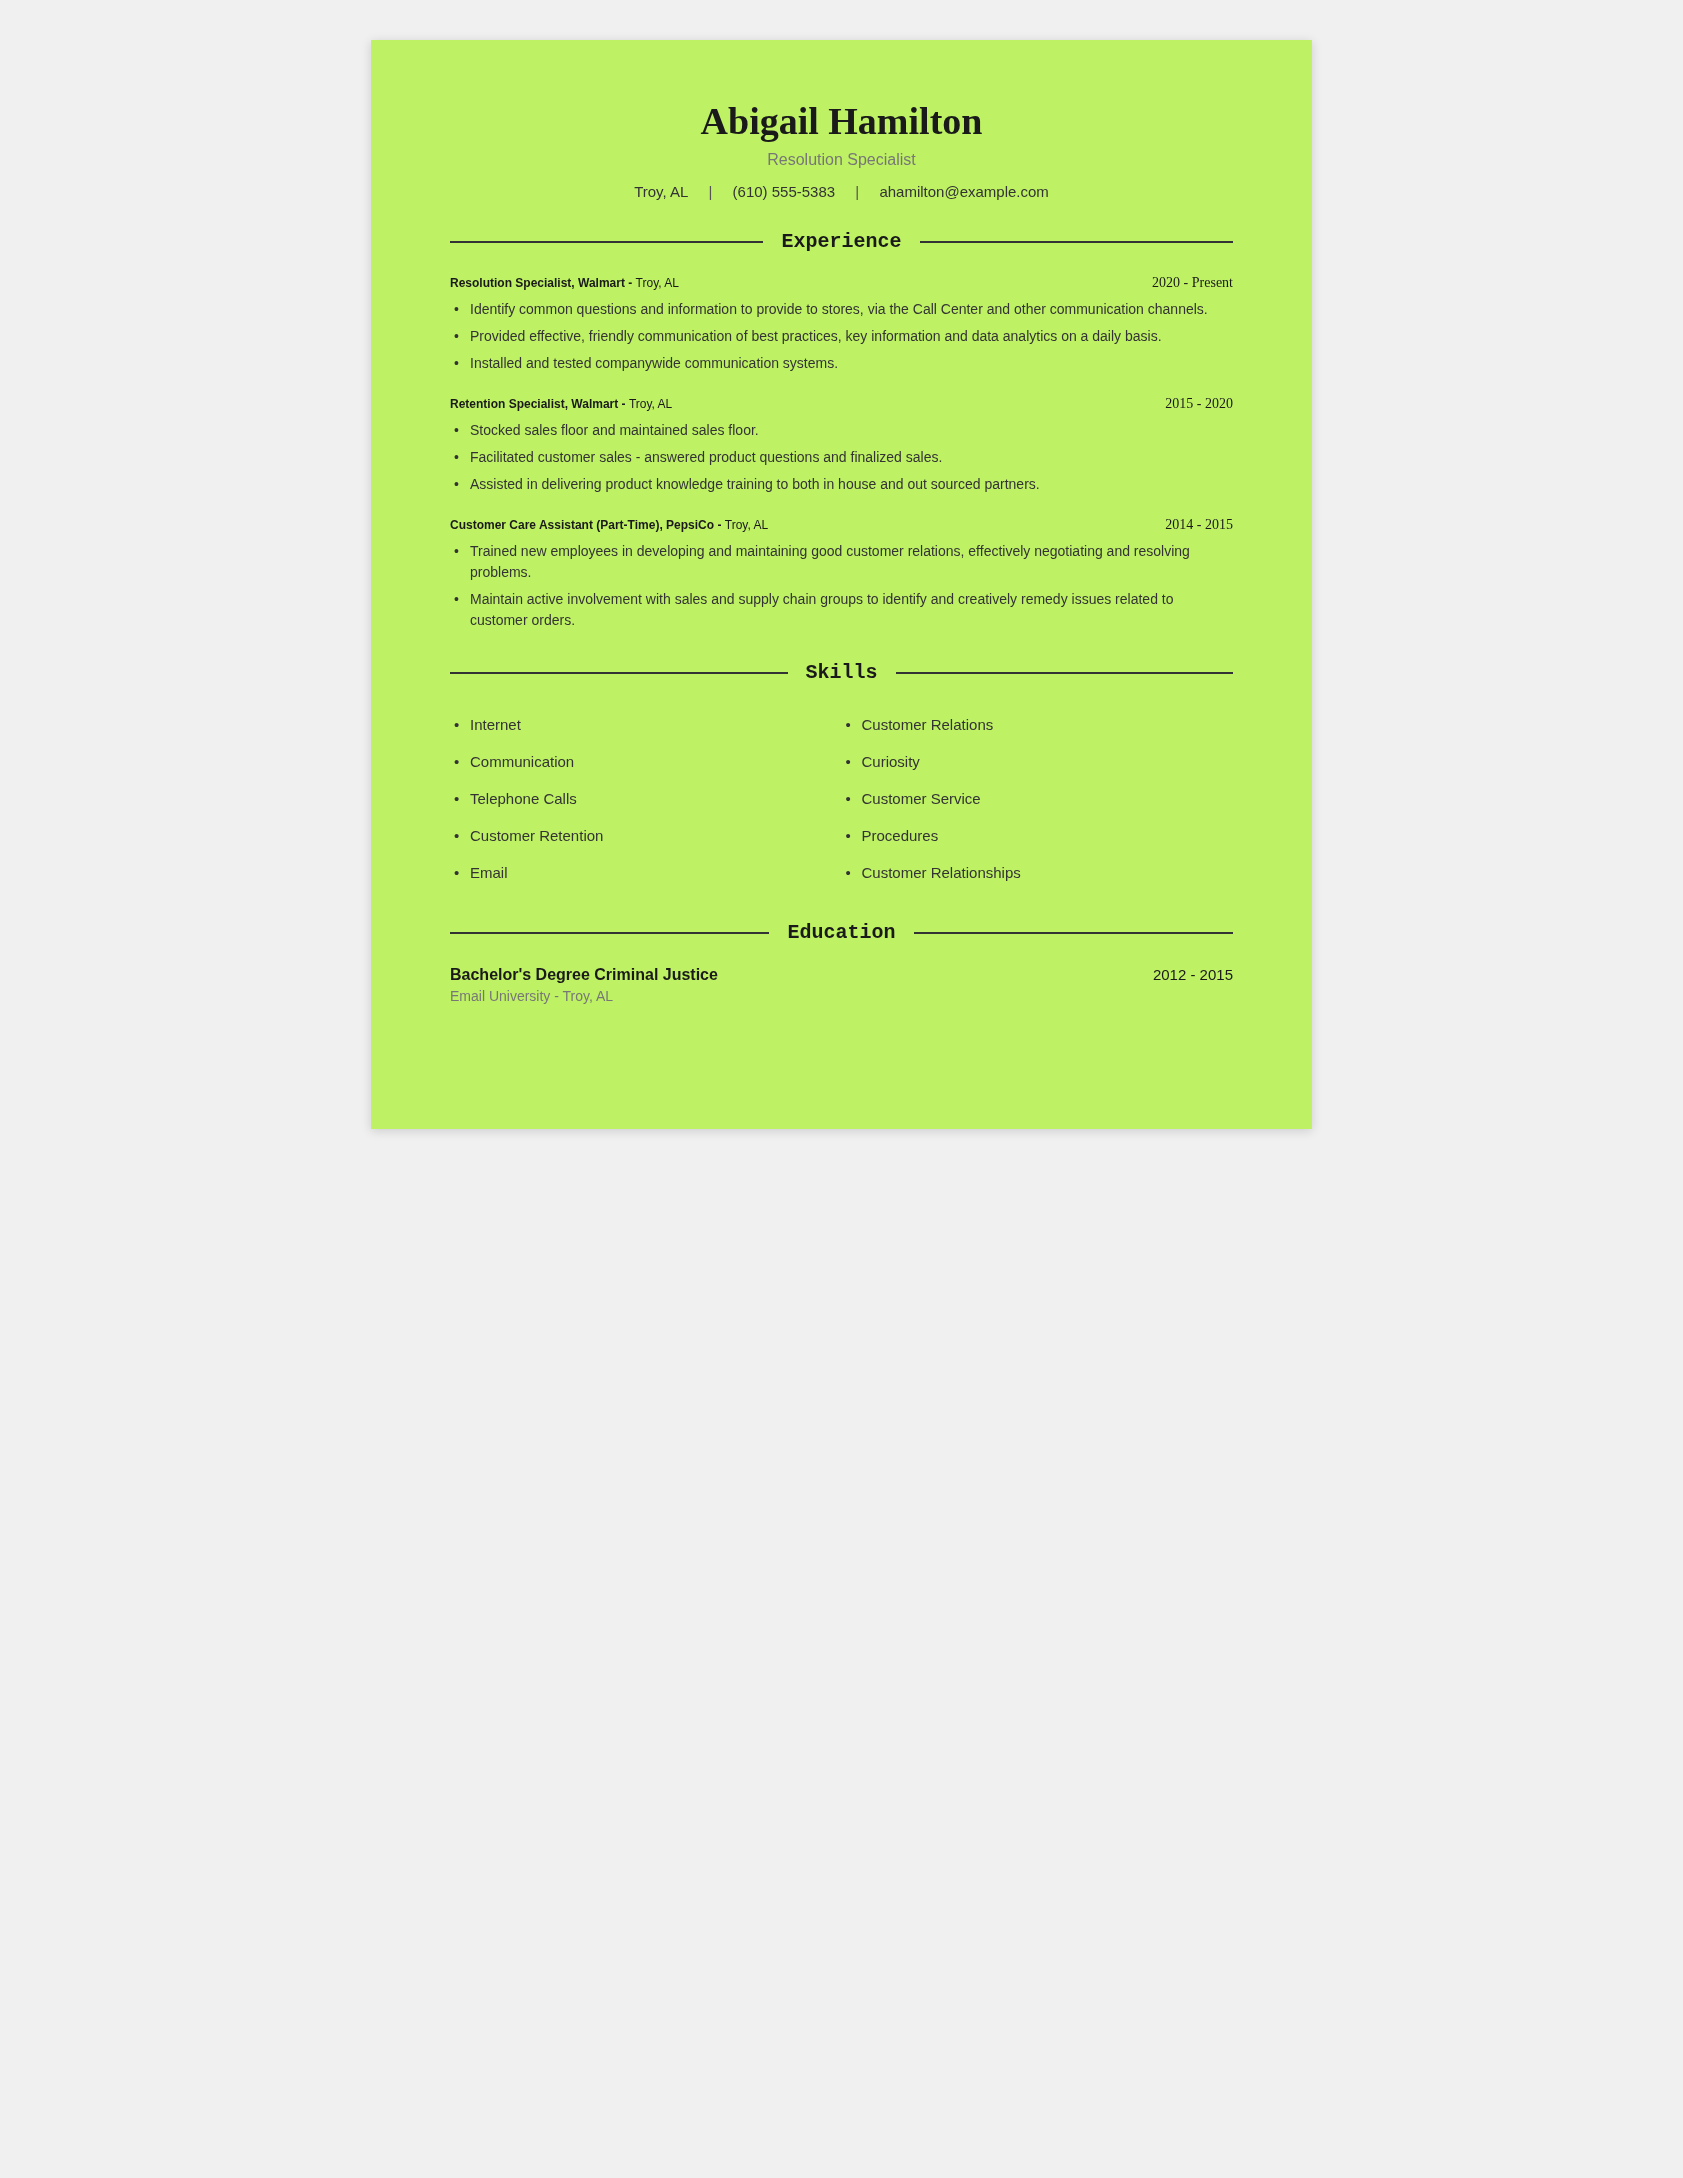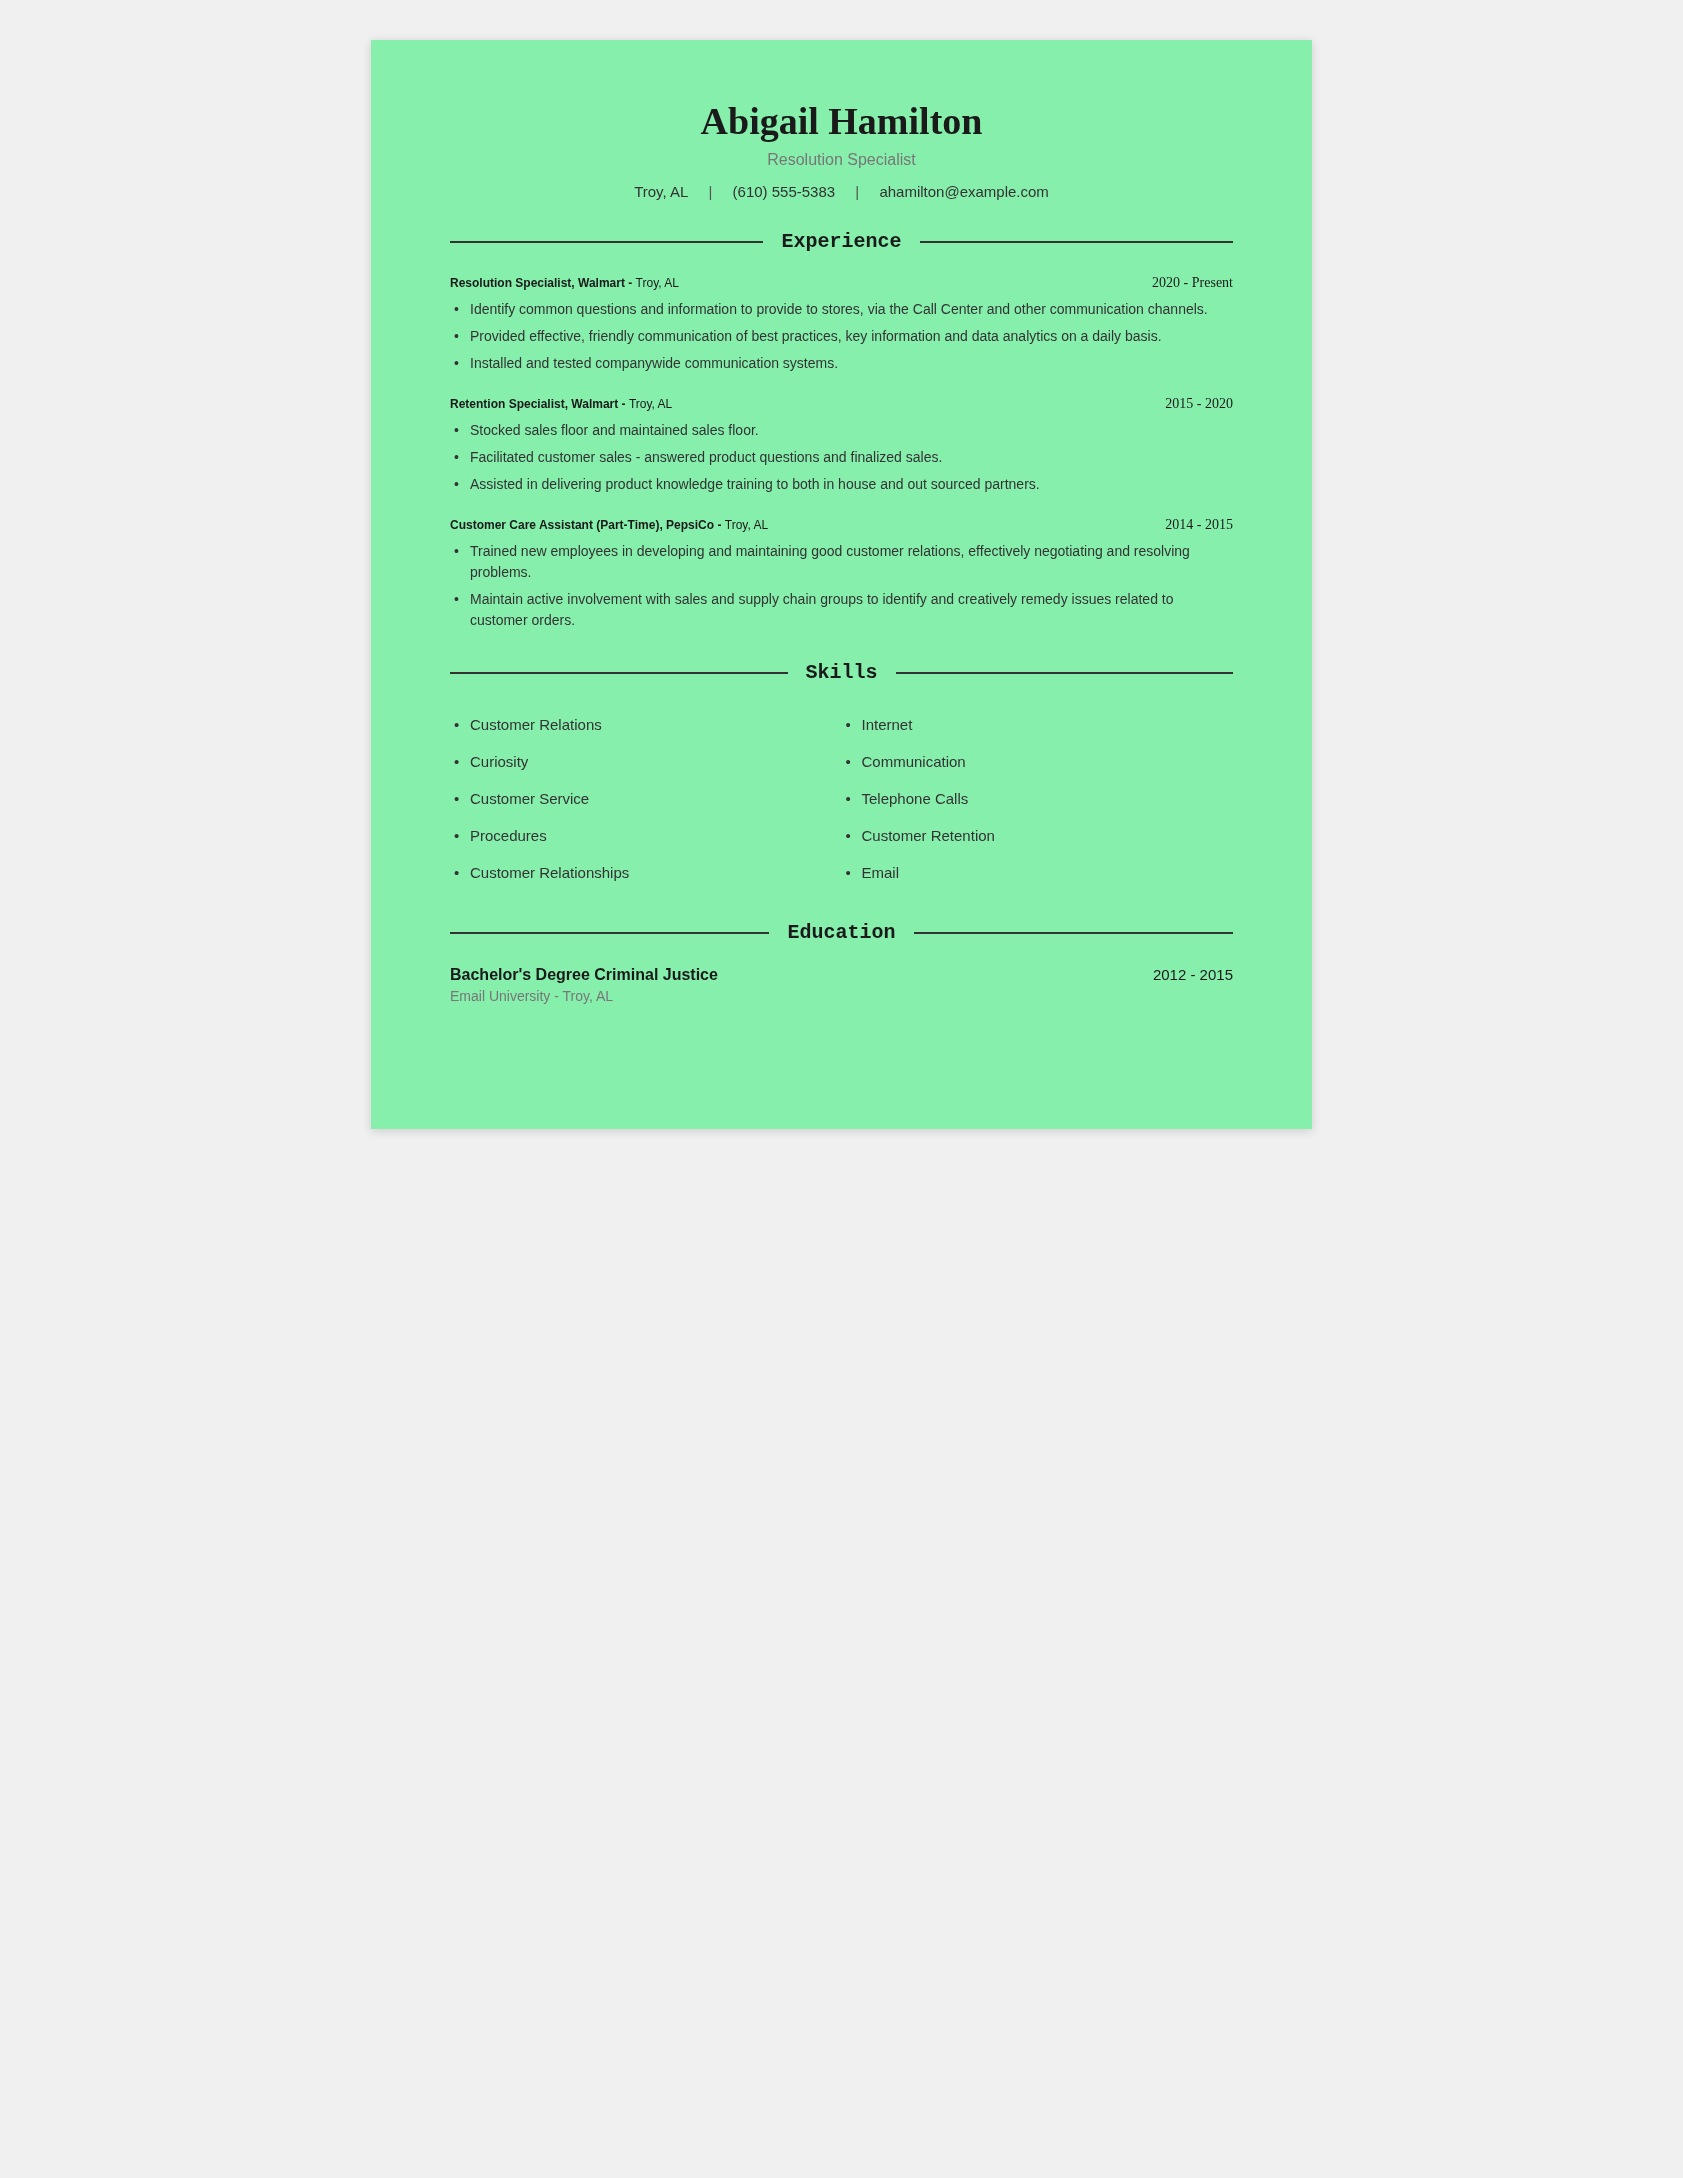--- a/index.html
+++ b/index.html
@@ -11,21 +11,21 @@
     body {
       background: #f0f0f0;
       display: flex;
       justify-content: center;
       align-items: flex-start;
       padding: 40px 20px;
       font-family: Georgia, 'Times New Roman', serif;
     }
 
     .resume-page {
-      background: #86efac;
+      background: #bef264;
       width: 941px;
       min-height: 1089px;
       padding: 59px 79px 79px 79px;
       box-shadow: 0 2px 10px rgba(0,0,0,0.15);
     }
 
     
     .header {
       text-align: center;
       margin-bottom: 30px;
@@ -268,33 +268,33 @@
   </div>
 
   <div class="section">
     <div class="section-header">
       <div class="section-line"></div>
       <div class="section-title">Skills</div>
       <div class="section-line"></div>
     </div>
     <div class="skills-grid">
       <div class="skills-column">
+        <div class="skill-item">Internet</div>
+        <div class="skill-item">Communication</div>
+        <div class="skill-item">Telephone Calls</div>
+        <div class="skill-item">Customer Retention</div>
+        <div class="skill-item">Email</div>
+      </div>
+      <div class="skills-column">
         <div class="skill-item">Customer Relations</div>
         <div class="skill-item">Curiosity</div>
         <div class="skill-item">Customer Service</div>
         <div class="skill-item">Procedures</div>
         <div class="skill-item">Customer Relationships</div>
       </div>
-      <div class="skills-column">
-        <div class="skill-item">Internet</div>
-        <div class="skill-item">Communication</div>
-        <div class="skill-item">Telephone Calls</div>
-        <div class="skill-item">Customer Retention</div>
-        <div class="skill-item">Email</div>
-      </div>
     </div>
   </div>
 
   <div class="section">
     <div class="section-header">
       <div class="section-line"></div>
       <div class="section-title">Education</div>
       <div class="section-line"></div>
     </div>
     <div class="edu-block">

